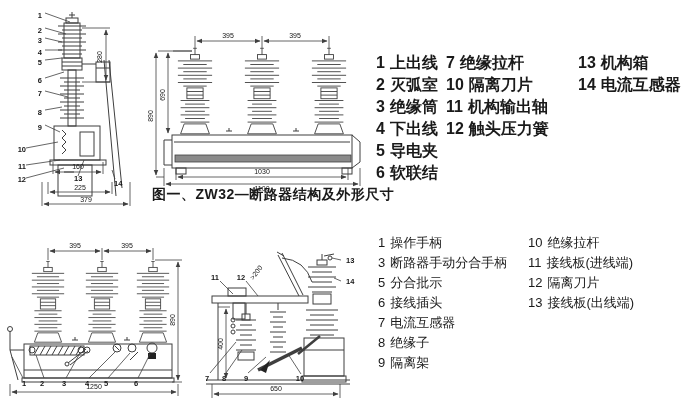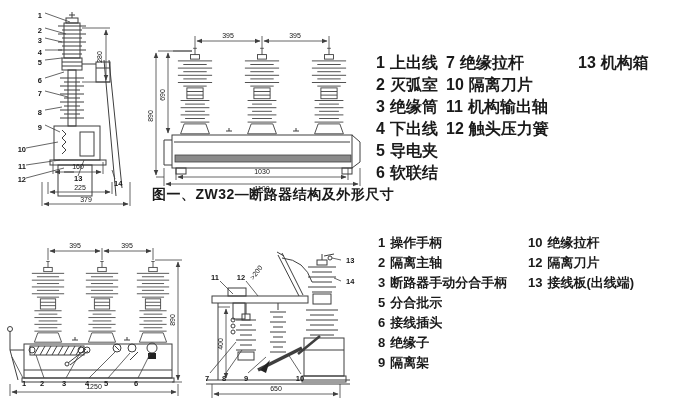--- a/index.html
+++ b/index.html
@@ -10,21 +10,21 @@
   svg .ln{stroke:#3f3f3f;fill:none;stroke-width:1;}
   svg .thin{stroke-width:.8;}
   svg .dk{fill:#222;stroke:none;}
   svg .strip{fill:#8a8a8a;stroke:#3f3f3f;stroke-width:.8;}
   svg text{fill:#161616;font-family:"Liberation Sans",sans-serif;}
   svg .dt{font-size:7px;}
   svg .ct{font-size:7.5px;font-weight:bold;}
   .caption{font-size:14px;font-weight:bold;white-space:nowrap;letter-spacing:.5px;}
   .legend-col{position:absolute;}
   .lg1 .lrow{line-height:22px;font-size:16px;font-weight:bold;white-space:nowrap;}
-  .lg2 .lrow{line-height:20px;font-size:13px;font-weight:bold;white-space:nowrap;}
+  .lg2 .lrow{line-height:20px;font-size:13px;font-weight:normal;white-space:nowrap;}
   .ln-num{margin-right:5px;}
 </style>
 </head>
 <body>
 
 <svg class="abs" style="left:12px;top:2px" width="148" height="210" viewBox="0 0 148 210">
   <defs>
     <marker id="ah1" viewBox="0 0 10 10" refX="9" refY="5" markerWidth="7" markerHeight="7" orient="auto-start-reverse">
       <path d="M0 1L10 5L0 9Z" fill="#3f3f3f"></path>
     </marker>
@@ -142,20 +142,21 @@
   <div class="lrow"><span class="ln-num">6</span><span>软联结</span></div>
 </div>
 <div class="legend-col lg1" style="left:446px;top:52px">
   <div class="lrow"><span class="ln-num">7</span><span>绝缘拉杆</span></div>
   <div class="lrow"><span class="ln-num">10</span><span>隔离刀片</span></div>
   <div class="lrow"><span class="ln-num">11</span><span>机构输出轴</span></div>
   <div class="lrow"><span class="ln-num">12</span><span>触头压力簧</span></div>
 </div>
 <div class="legend-col lg1" style="left:578px;top:52px">
   <div class="lrow"><span class="ln-num">13</span><span>机构箱</span></div>
+  <div class="lrow"><span class="ln-num">14</span><span>电流互感器</span></div>
 </div>
 
 <svg class="abs" style="left:2px;top:232px" width="206" height="186" viewBox="0 0 206 186">
   <defs>
     <marker id="ah3" viewBox="0 0 10 10" refX="9" refY="5" markerWidth="7" markerHeight="7" orient="auto-start-reverse">
       <path d="M0 1L10 5L0 9Z" fill="#3f3f3f"></path>
     </marker>
     <g id="insB">
       <path d="M0 -3V4M-2 -3H2"></path>
       <rect x="-5" y="4" width="10" height="5"></rect>
@@ -269,24 +270,25 @@
   <text class="ct" x="24" y="149" text-anchor="middle">8</text>
   <text class="ct" x="46" y="149" text-anchor="middle">9</text>
   <text class="ct" x="100" y="149" text-anchor="middle">10</text>
   <text class="dt" x="58" y="42" transform="rotate(-52 58 42)" text-anchor="middle">&gt;200</text>
   <text class="dt" x="23" y="112" transform="rotate(-90 23 112)" text-anchor="middle">400</text>
   <text class="dt" x="76" y="159" text-anchor="middle">650</text>
 </svg>
 
 <div class="legend-col lg2" style="left:378px;top:233px">
   <div class="lrow"><span class="ln-num">1</span><span>操作手柄</span></div>
-  <div class="lrow"><span class="ln-num">2</span><span>隔离主轴</span></div>
   <div class="lrow"><span class="ln-num">3</span><span>断路器手动分合手柄</span></div>
   <div class="lrow"><span class="ln-num">5</span><span>分合批示</span></div>
   <div class="lrow"><span class="ln-num">6</span><span>接线插头</span></div>
+  <div class="lrow"><span class="ln-num">7</span><span>电流互感器</span></div>
   <div class="lrow"><span class="ln-num">8</span><span>绝缘子</span></div>
   <div class="lrow"><span class="ln-num">9</span><span>隔离架</span></div>
 </div>
 <div class="legend-col lg2" style="left:528px;top:233px">
   <div class="lrow"><span class="ln-num">10</span><span>绝缘拉杆</span></div>
+  <div class="lrow"><span class="ln-num">11</span><span>接线板(进线端)</span></div>
   <div class="lrow"><span class="ln-num">12</span><span>隔离刀片</span></div>
   <div class="lrow"><span class="ln-num">13</span><span>接线板(出线端)</span></div>
 </div>
 
 </body></html>

